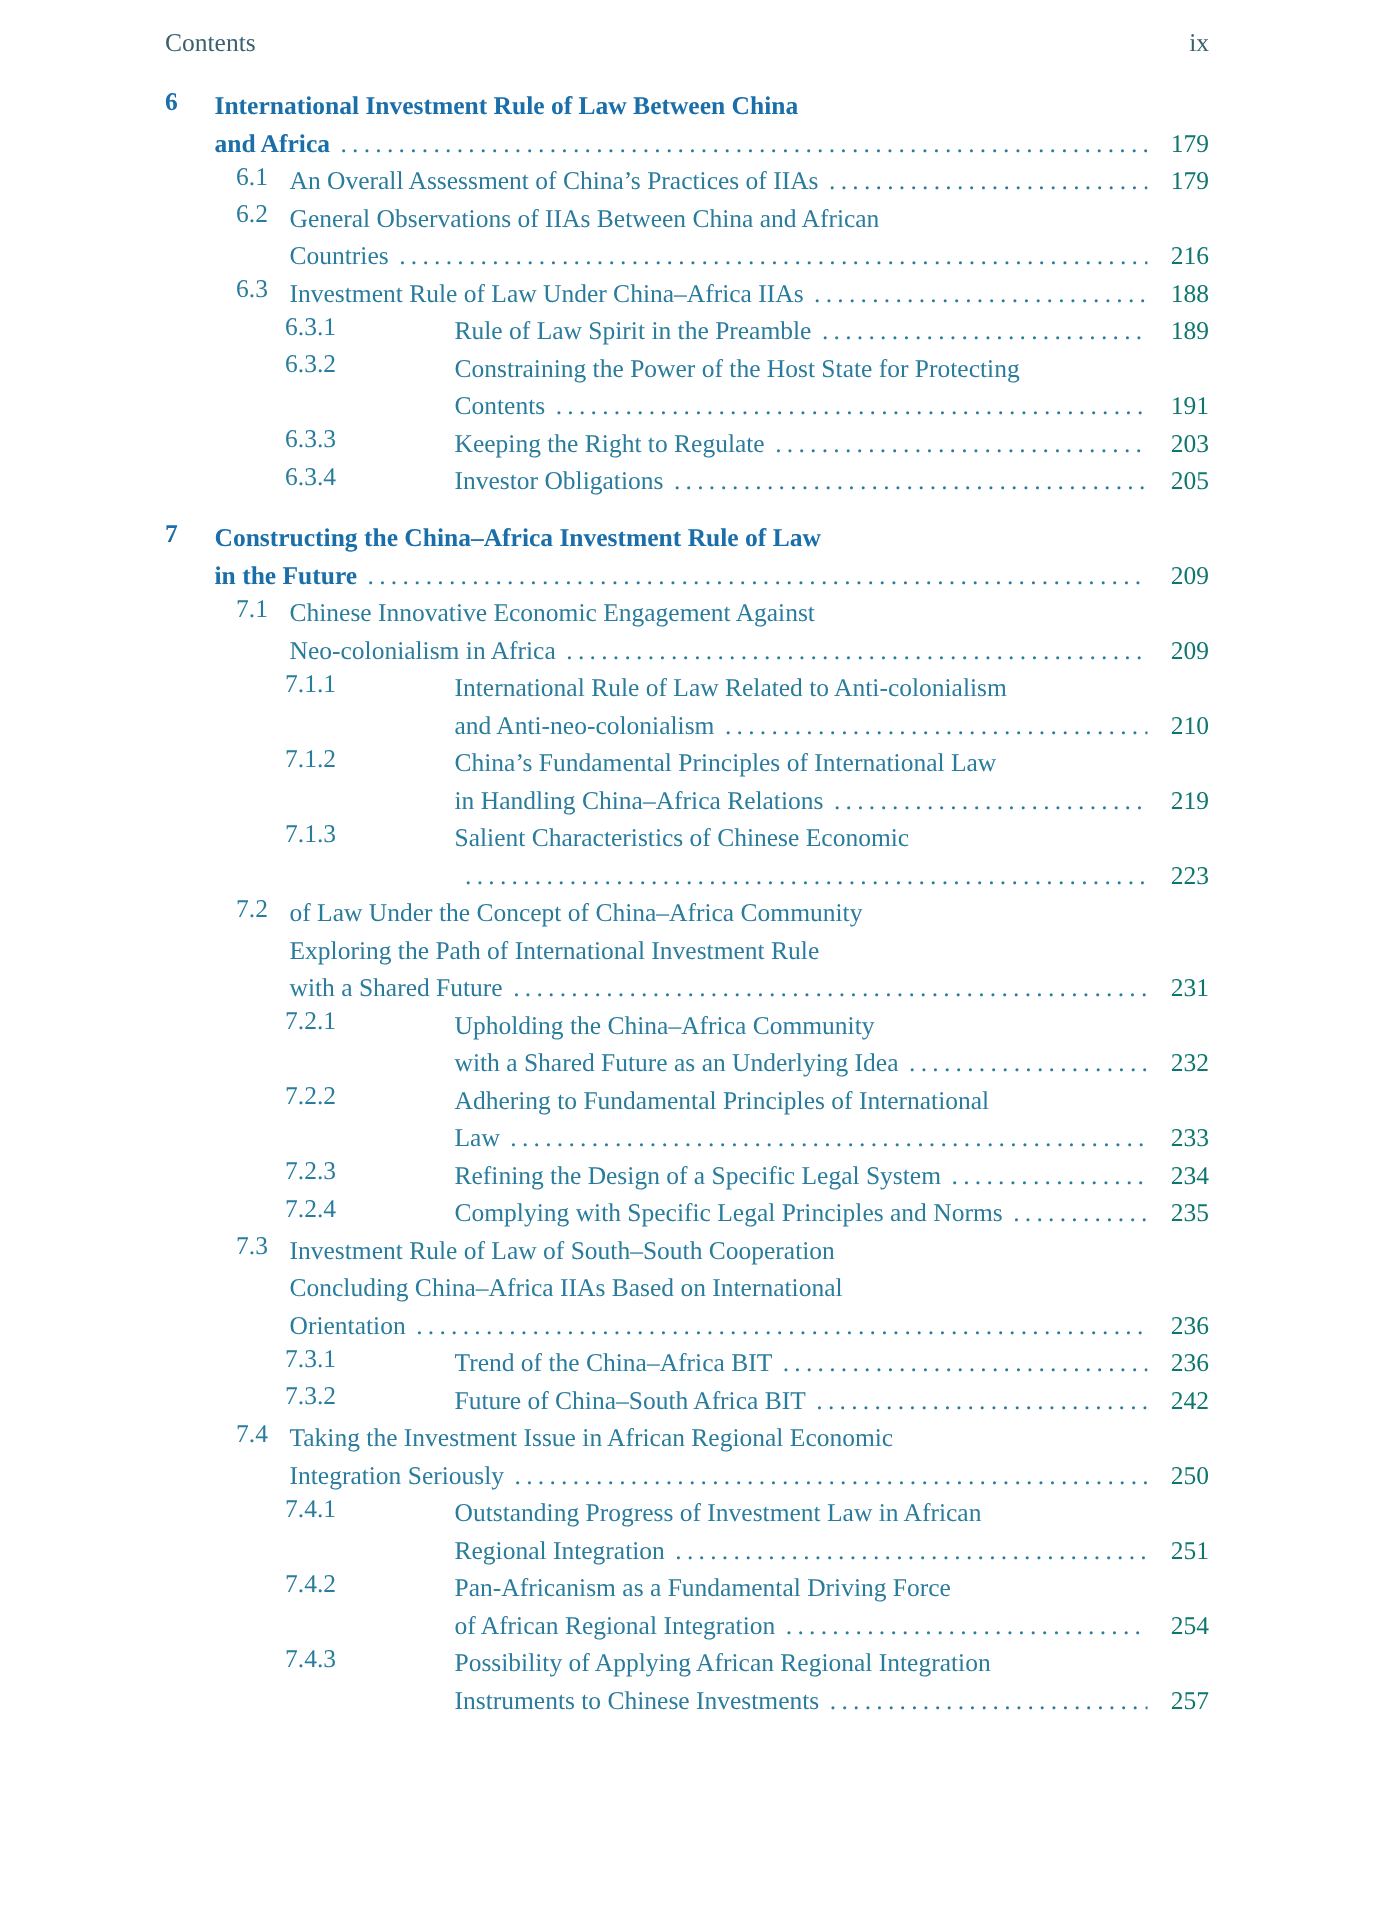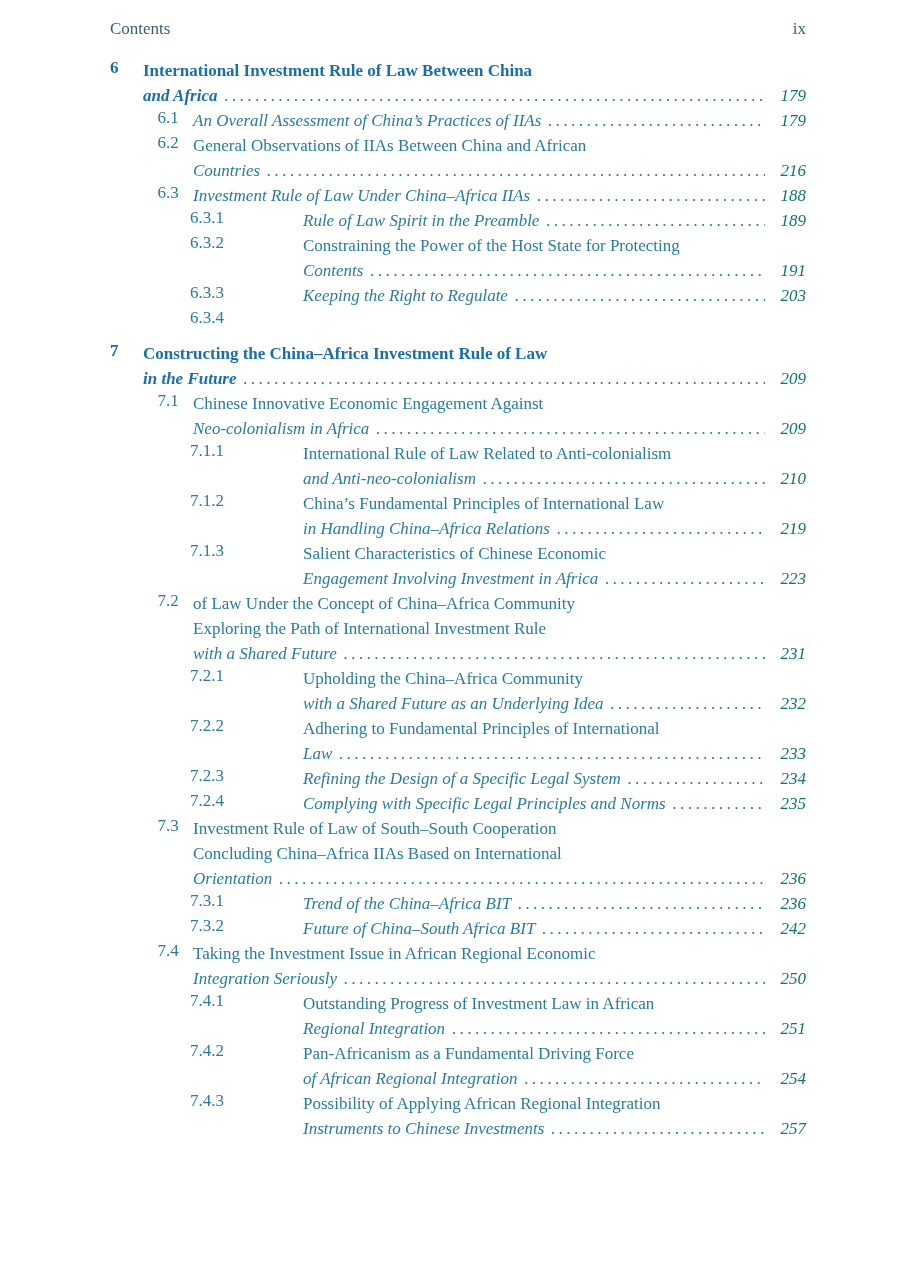--- a/index.html
+++ b/index.html
@@ -28,21 +28,21 @@
     top: 58px;
     left: 110px;
     width: 696px;
     font-size: 17px;
     color: #2a7c9d;
   }
   .entry { display: flex; }
   .entry .num { flex: 0 0 auto; }
   .entry .body { flex: 1 1 auto; min-width: 0; }
   .line { height: 25px; line-height: 25px; white-space: nowrap; }
-  .lastline { display: flex; align-items: baseline; font-style: italic; }
+  .lastline { display: flex; align-items: baseline; }
   .lastline .txt { flex: 0 0 auto; white-space: nowrap; }
 
   
   .entry.chapter    .num { width: 33px; }
   .entry.section         { padding-left: 33px; }
   .entry.section    .num { width: 50px; text-align: center; }
   .entry.subsection      { padding-left: 80px; gap: 48px; }
   .entry.subsection .num { width: 65px; }
 
   .entry.chapter { margin-top: 13px; }
@@ -152,20 +152,27 @@
         <div class="body">
           <div class="line lastline">
             <span class="txt">Keeping the Right to Regulate</span>
             <span class="dots"></span>
             <span class="pg">203</span>
           </div>
         </div>
       </div>
       <div class="entry subsection">
         <span class="num">6.3.4</span>
+        <div class="body">
+          <div class="line lastline">
+            <span class="txt">Investor Obligations</span>
+            <span class="dots"></span>
+            <span class="pg">205</span>
+          </div>
+        </div>
       </div>
       <div class="entry chapter">
         <span class="num">7</span>
         <div class="body">
           <div class="line">Constructing the China–Africa Investment Rule of Law</div>
           <div class="line lastline">
             <span class="txt">in the Future</span>
             <span class="dots"></span>
             <span class="pg">209</span>
           </div>
@@ -202,21 +209,20 @@
             <span class="dots"></span>
             <span class="pg">219</span>
           </div>
         </div>
       </div>
       <div class="entry subsection">
         <span class="num">7.1.3</span>
         <div class="body">
           <div class="line">Salient Characteristics of Chinese Economic</div>
           <div class="line lastline">
-            <span class="txt">Engagement Involving Investment in Africa</span>
             <span class="dots"></span>
             <span class="pg">223</span>
           </div>
         </div>
       </div>
       <div class="entry section">
         <span class="num">7.2</span>
         <div class="body">
           <div class="line">of Law Under the Concept of China–Africa Community</div>
           <div class="line">Exploring the Path of International Investment Rule</div>

